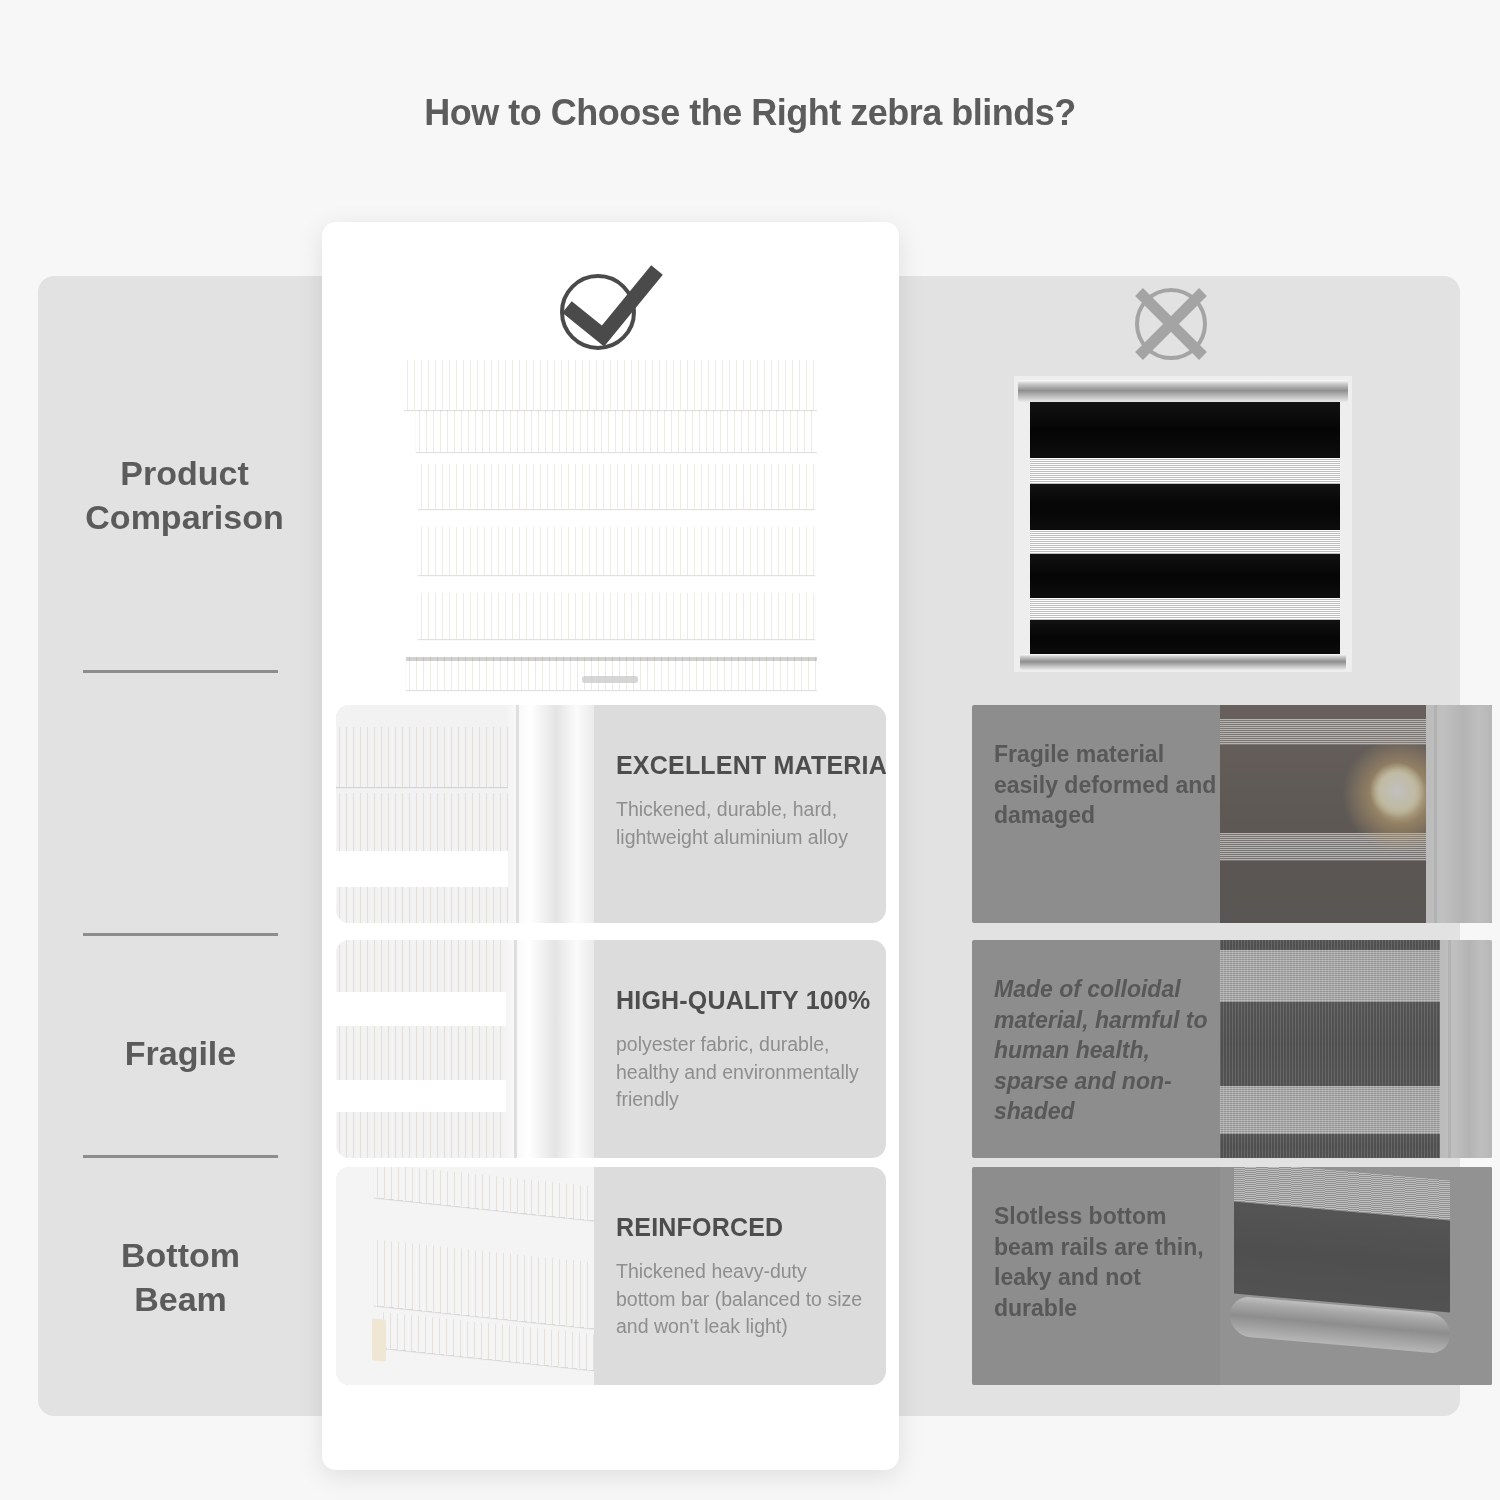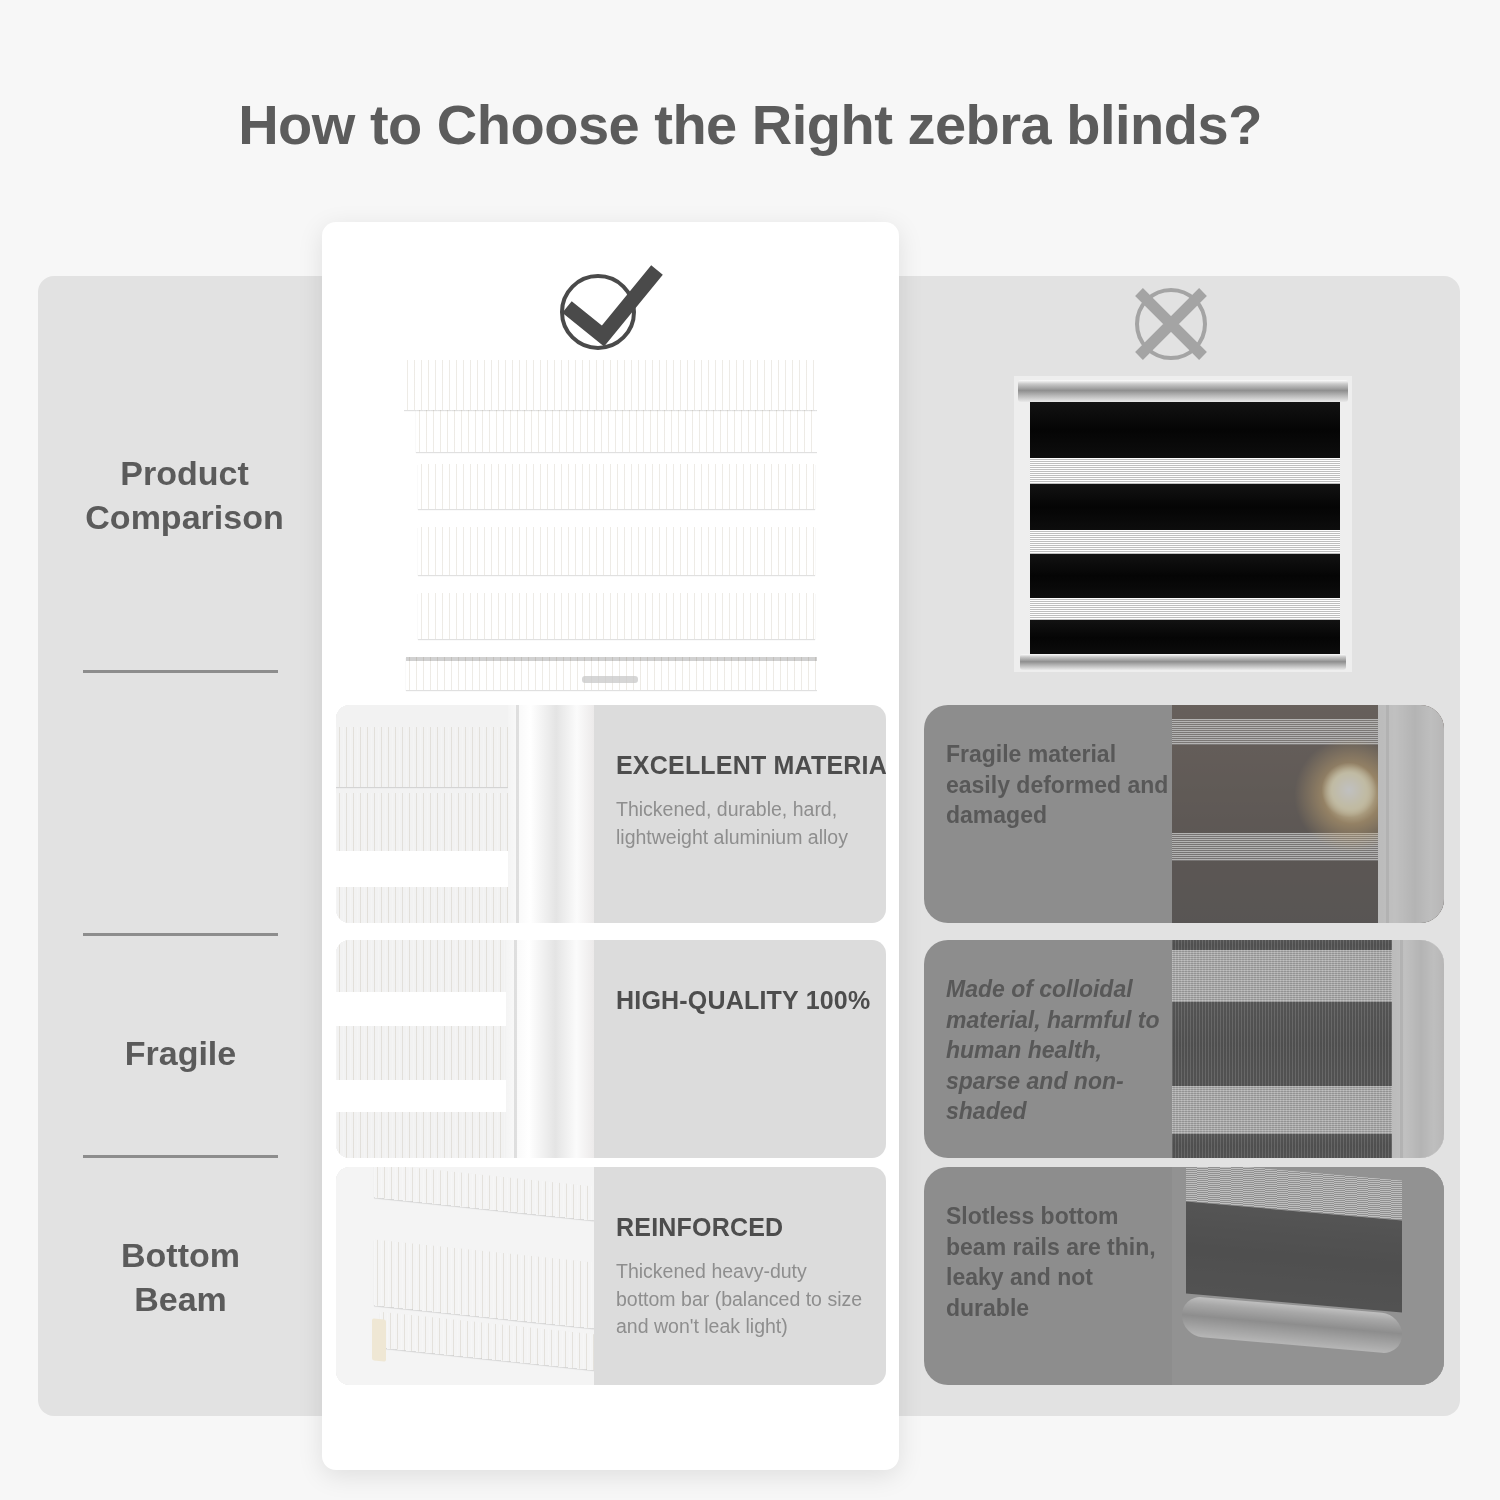--- a/index.html
+++ b/index.html
@@ -8,21 +8,21 @@
     background: #f7f7f7;
     font-family: "Liberation Sans", sans-serif;
     overflow: hidden;
   }
   .stage { position: relative; width: 1500px; height: 1500px; background: #f7f7f7; }
 
   
   .title {
     position: absolute; left: 0; top: 92px; width: 1500px;
     text-align: center;
-    font-size: 56px; font-weight: bold; letter-spacing: -0.5px;
+    font-size: 36px; font-weight: bold; letter-spacing: -0.5px;
     color: #5c5c5c;
     white-space: nowrap;
   }
 
   
   .backdrop {
     position: absolute; left: 38px; top: 276px;
     width: 1422px; height: 1140px;
     background: #e2e2e2; border-radius: 16px;
   }
@@ -96,23 +96,23 @@
   }
 
   
   .featrow-good {
     position: absolute; left: 336px;
     width: 550px; height: 218px;
     border-radius: 14px; overflow: hidden;
     background: #dcdcdc;
   }
   .featrow-bad {
-    position: absolute; left: 924px;
+    position: absolute; left: 972px;
     width: 520px; height: 218px;
-    border-radius: 24px; overflow: hidden;
+    border-radius: 2px; overflow: hidden;
     background: #8d8d8d;
   }
   .photo-good {
     position: absolute; left: 0; top: 0; width: 258px; height: 100%;
     overflow: hidden; background: #f0f0f0;
   }
   .text-good {
     position: absolute; left: 258px; top: 0; right: 0; height: 100%;
     padding: 46px 22px 0 22px;
   }
@@ -253,20 +253,21 @@
       <div style="position:absolute; inset:0; background:#f2f2f2;"></div>
       <div class="slat tan tan-grain" style="top:0px; height:52px; left:0; width:176px;"></div>
       <div style="position:absolute; left:0; top:52px; width:176px; height:34px; background:#ffffff;"></div>
       <div class="slat tan tan-grain" style="top:86px; height:54px; left:0; width:176px;"></div>
       <div style="position:absolute; left:0; top:140px; width:176px; height:32px; background:#ffffff;"></div>
       <div class="slat tan tan-grain" style="top:172px; height:46px; left:0; width:176px;"></div>
       <div class="wframe" style="width:88px;"></div>
     </div>
     <div class="text-good">
       <div class="feat-head">HIGH-QUALITY 100%</div>
+      <div class="feat-body">polyester fabric, durable, healthy and environmentally friendly</div>
     </div>
   </div>
 
   <div class="featrow-bad" style="top:940px;font-style:italic;">
     <div class="photo-bad">
       <div style="position:absolute; inset:0; background:#cfcfcf;"></div>
       <div class="slat blk" style="top:0; height:10px; left:0; width:230px;"></div>
       <div class="slat sheer" style="top:10px; height:52px; left:0; width:230px;"></div>
       <div class="slat blk" style="top:62px; height:84px; left:0; width:230px;"></div>
       <div class="slat sheer" style="top:146px; height:48px; left:0; width:230px;"></div>

